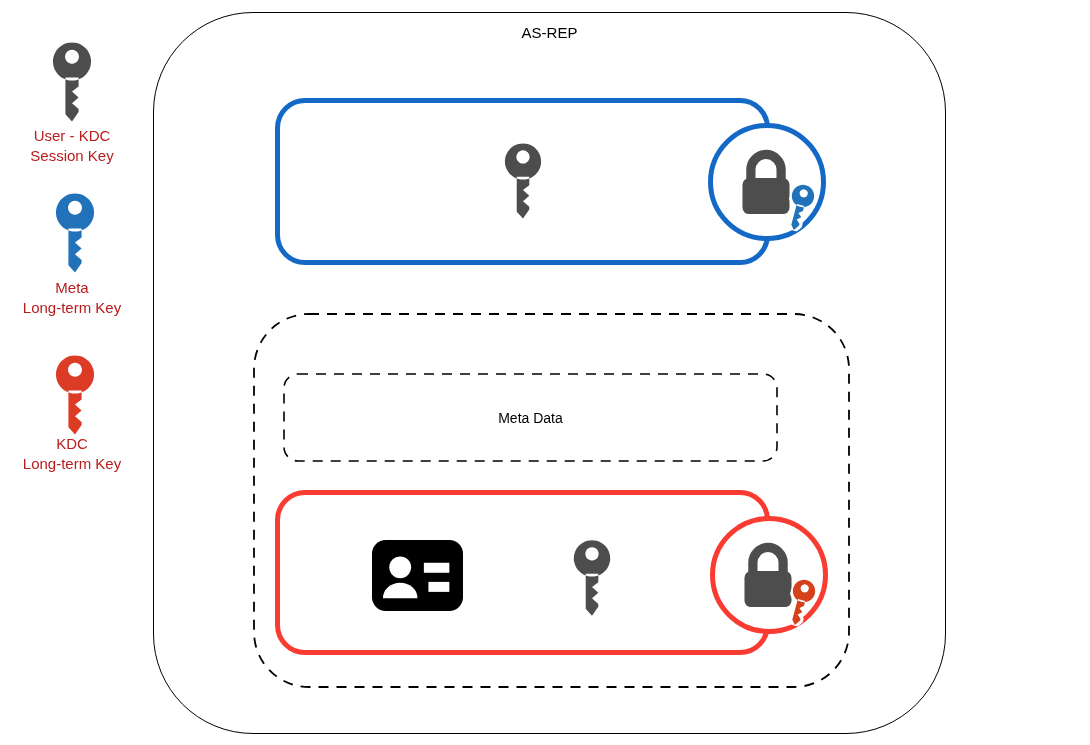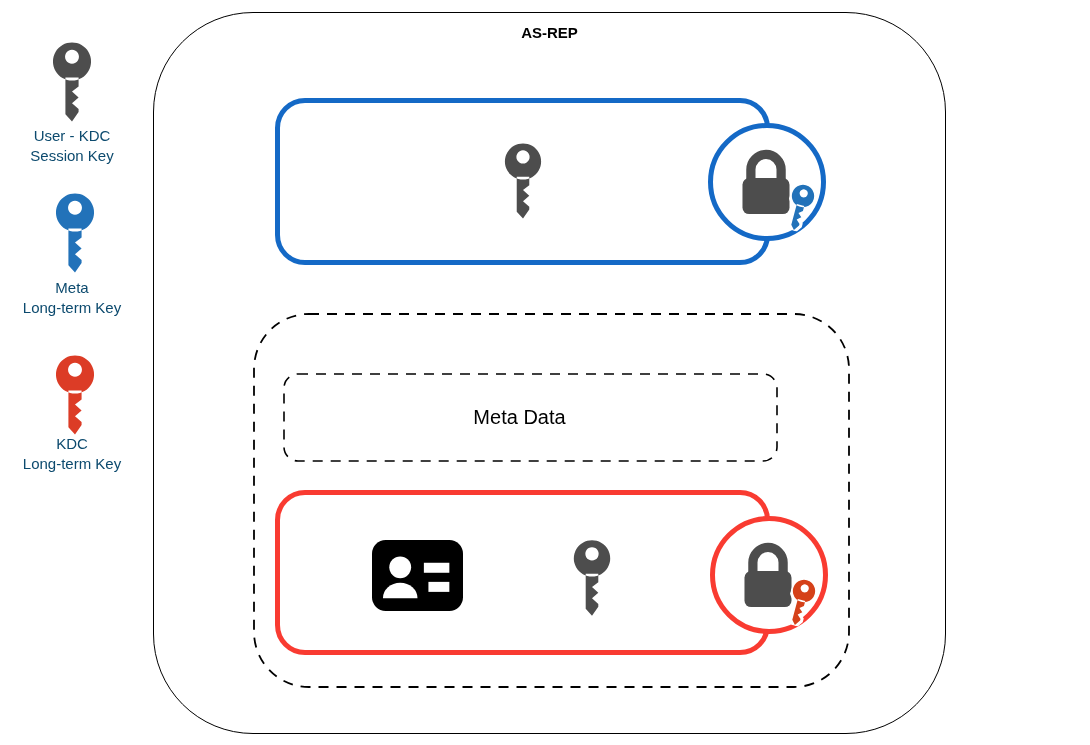--- a/index.html
+++ b/index.html
@@ -2,47 +2,47 @@
 <html><head>
 <meta charset="utf-8">
 <style>
   html,body{margin:0;padding:0;background:#fff;}
   .canvas{position:relative;width:1090px;height:745px;background:#ffffff;overflow:hidden;
           font-family:"Liberation Sans",sans-serif;color:#000;}
   .abs{position:absolute;}
 
   
   .legend-label{position:absolute;left:0;width:144px;text-align:center;
-                font-size:15px;line-height:20px;color:#0c4a6e;}
+                font-size:15px;line-height:20px;color:#b91c1c;}
 
   
   .outer-box{position:absolute;left:153px;top:12px;width:793px;height:722px;
              border:1.4px solid #000;border-radius:100px;box-sizing:border-box;}
-  .block-title{position:absolute;text-align:center;font-weight:bold;font-size:15px;}
+  .block-title{position:absolute;text-align:center;font-weight:normal;font-size:15px;}
 
   
   .enc-box{position:absolute;border-radius:30px;box-sizing:border-box;background:#fff;}
   .enc-box.blue{left:275px;top:98px;width:495px;height:167px;border:5px solid #1469C6;}
   .enc-box.red{left:275px;top:490px;width:495px;height:165px;border:5px solid #F93B31;}
 
   
   .enc-circle{position:absolute;width:118px;height:118px;border-radius:50%;
               background:#fff;box-sizing:border-box;}
   .enc-circle.blue{left:708px;top:123px;border:5px solid #1469C6;}
   .enc-circle.red{left:710px;top:516px;border:5px solid #F93B31;}
 
   .padlock{position:absolute;left:11px;top:8px;width:84px;height:84px;color:#4D4D4D;}
   .mini-key{position:absolute;width:26px;height:48px;transform:rotate(15deg);
             transform-origin:13px 12px;}
   .mini-key.blue{left:77px;top:56px;}
   .mini-key.red{left:76px;top:58px;}
 
   
-  .meta-label{position:absolute;left:272px;top:373px;width:495px;height:89px;
-              display:flex;align-items:center;justify-content:center;font-size:20px;}
+  .meta-label{position:absolute;left:283px;top:373px;width:495px;height:89px;
+              display:flex;align-items:center;justify-content:center;font-size:14px;}
 
   .idcard{position:absolute;left:372px;top:540px;width:91px;height:71px;color:#000;}
 </style>
 </head>
 <body>
 
 <div class="canvas">
 
   <svg width="0" height="0" style="position:absolute" aria-hidden="true">
     <defs>

